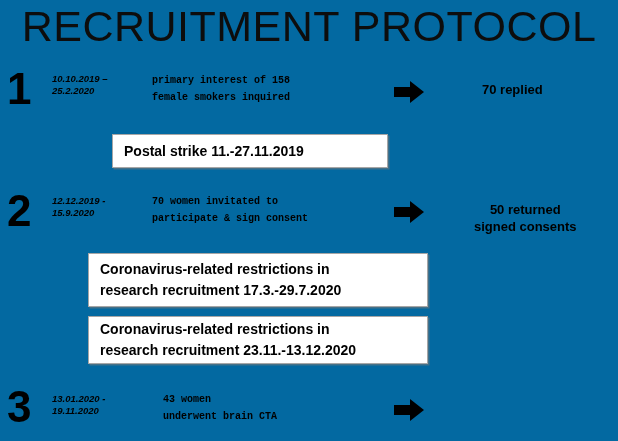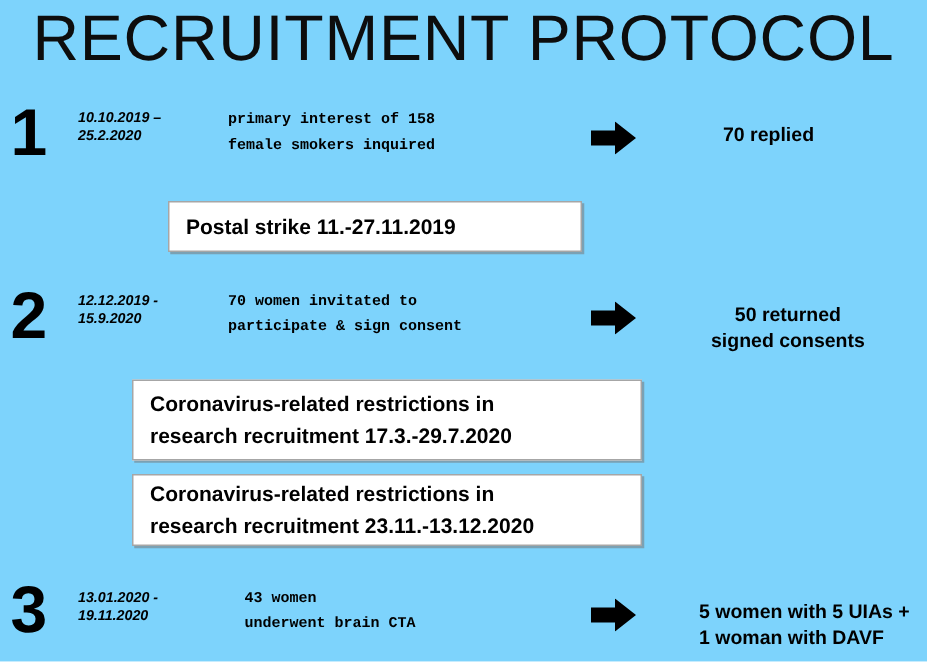--- a/index.html
+++ b/index.html
@@ -13,21 +13,21 @@
     position: relative;
     overflow: hidden;
     font-family: "Liberation Sans", sans-serif;
     color: #000000;
   }
   #slide {
     position: absolute;
     left: 0; top: 0;
     width: 618px;
     height: 441px;
-    background: #7dd3fc;
+    background: #0369a1;
   }
   .abs { position: absolute; }
 
   
   .title {
     left: 0;
     top: 2px;
     width: 618px;
     text-align: center;
     font-size: 43px;
@@ -150,16 +150,14 @@
   <div class="abs step-num" style="left:7px; top:385px;">3</div>
   <div class="abs step-date" style="left:52px; top:393px;">13.01.2020 -
 19.11.2020</div>
   <div class="abs step-main" style="left:163px; top:391px;">43 women
 underwent brain CTA</div>
   <div class="abs arrow-wrap" style="left:394px; top:399px;">
     <svg width="30" height="22" viewBox="0 0 30 22" aria-hidden="true">
       <path d="M0,6 L16,6 L16,0 L30,11 L16,22 L16,16 L0,16 Z" fill="#000000"></path>
     </svg>
   </div>
-  <div class="abs step-result" style="left:466px; top:399px;">5 women with 5 UIAs +
-1 woman with DAVF</div>
 
 </div>
 
 </body></html>

